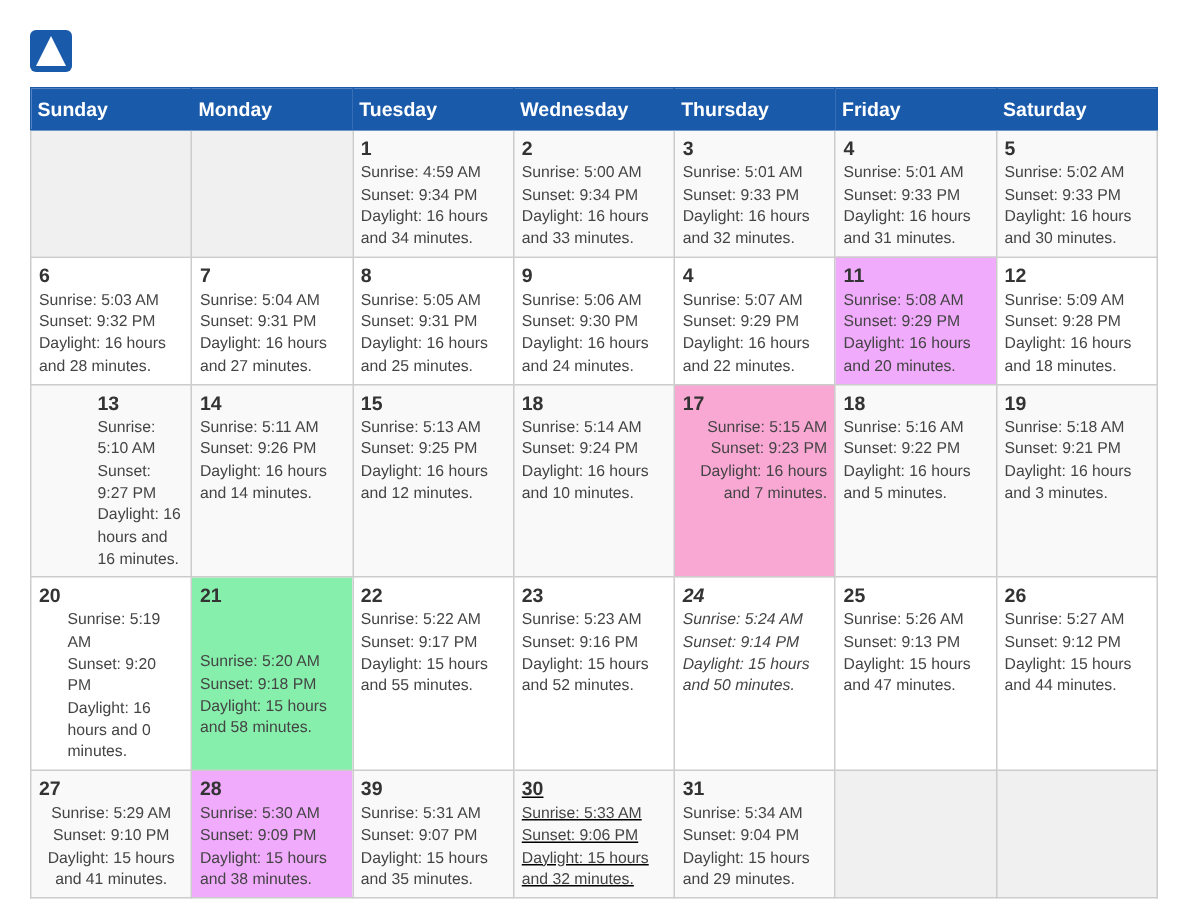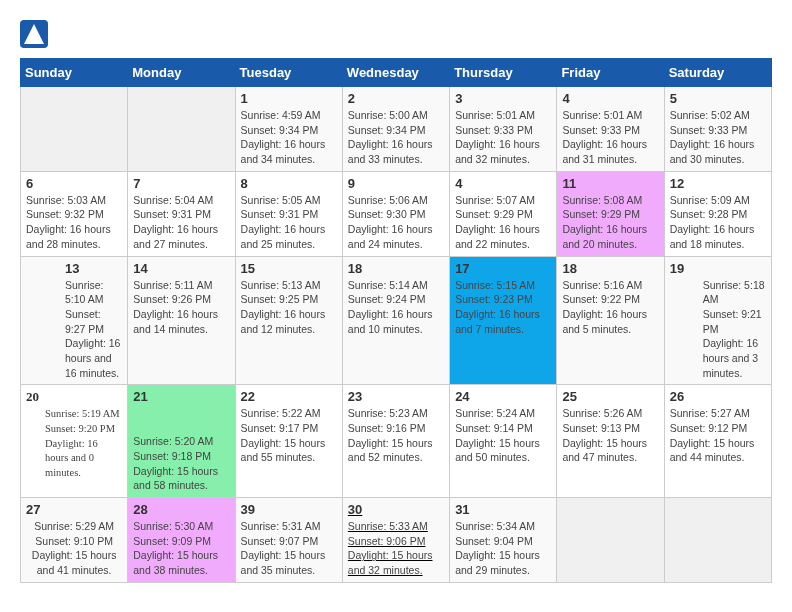--- a/index.html
+++ b/index.html
@@ -213,41 +213,41 @@
           <div class="day-info" style="white-space: pre-line;">Sunrise: 5:13 AM
 Sunset: 9:25 PM
 Daylight: 16 hours and 12 minutes.</div>
         </td>
         <td style="background: rgb(249, 249, 249);">
           <span class="day-number">18</span>
           <div class="day-info" style="white-space: pre-line;">Sunrise: 5:14 AM
 Sunset: 9:24 PM
 Daylight: 16 hours and 10 minutes.</div>
         </td>
-        <td style="background: #0ea5e9;">
+        <td style="background: #f9a8d4;">
           <span class="day-number">17</span>
-          <div class="day-info" style="white-space: pre-line;">Sunrise: 5:15 AM
+          <div class="day-info" style="white-space: pre-line; text-align: right;">Sunrise: 5:15 AM
 Sunset: 9:23 PM
 Daylight: 16 hours and 7 minutes.</div>
         </td>
         <td style="background: rgb(249, 249, 249);">
           <span class="day-number">18</span>
           <div class="day-info" style="white-space: pre-line;">Sunrise: 5:16 AM
 Sunset: 9:22 PM
 Daylight: 16 hours and 5 minutes.</div>
         </td>
         <td style="background: rgb(249, 249, 249);">
           <span class="day-number">19</span>
-          <div class="day-info" style="white-space: pre-line; margin-left: 33px;">Sunrise: 5:18 AM
+          <div class="day-info" style="white-space: pre-line;">Sunrise: 5:18 AM
 Sunset: 9:21 PM
 Daylight: 16 hours and 3 minutes.</div>
         </td>
       </tr>
       <tr>
-        <td style="background: rgb(255, 255, 255); font-family: Liberation Serif, serif;">
+        <td style="background: rgb(255, 255, 255);">
           <span class="day-number">20</span>
           <div class="day-info" style="white-space: pre-line; margin-left: 19px;">Sunrise: 5:19 AM
 Sunset: 9:20 PM
 Daylight: 16 hours and 0 minutes.</div>
         </td>
         <td style="background: #86efac;">
           <span class="day-number">21</span>
           <div class="day-info" style="white-space: pre-line; margin-top: 30px;">Sunrise: 5:20 AM
 Sunset: 9:18 PM
 Daylight: 15 hours and 58 minutes.</div>
@@ -257,21 +257,21 @@
           <div class="day-info" style="white-space: pre-line;">Sunrise: 5:22 AM
 Sunset: 9:17 PM
 Daylight: 15 hours and 55 minutes.</div>
         </td>
         <td style="background: rgb(255, 255, 255);">
           <span class="day-number">23</span>
           <div class="day-info" style="white-space: pre-line;">Sunrise: 5:23 AM
 Sunset: 9:16 PM
 Daylight: 15 hours and 52 minutes.</div>
         </td>
-        <td style="background: rgb(255, 255, 255);">
+        <td style="background: rgb(255, 255, 255); font-style: italic;">
           <span class="day-number">24</span>
           <div class="day-info" style="white-space: pre-line;">Sunrise: 5:24 AM
 Sunset: 9:14 PM
 Daylight: 15 hours and 50 minutes.</div>
         </td>
         <td style="background: rgb(255, 255, 255);">
           <span class="day-number">25</span>
           <div class="day-info" style="white-space: pre-line;">Sunrise: 5:26 AM
 Sunset: 9:13 PM
 Daylight: 15 hours and 47 minutes.</div>

